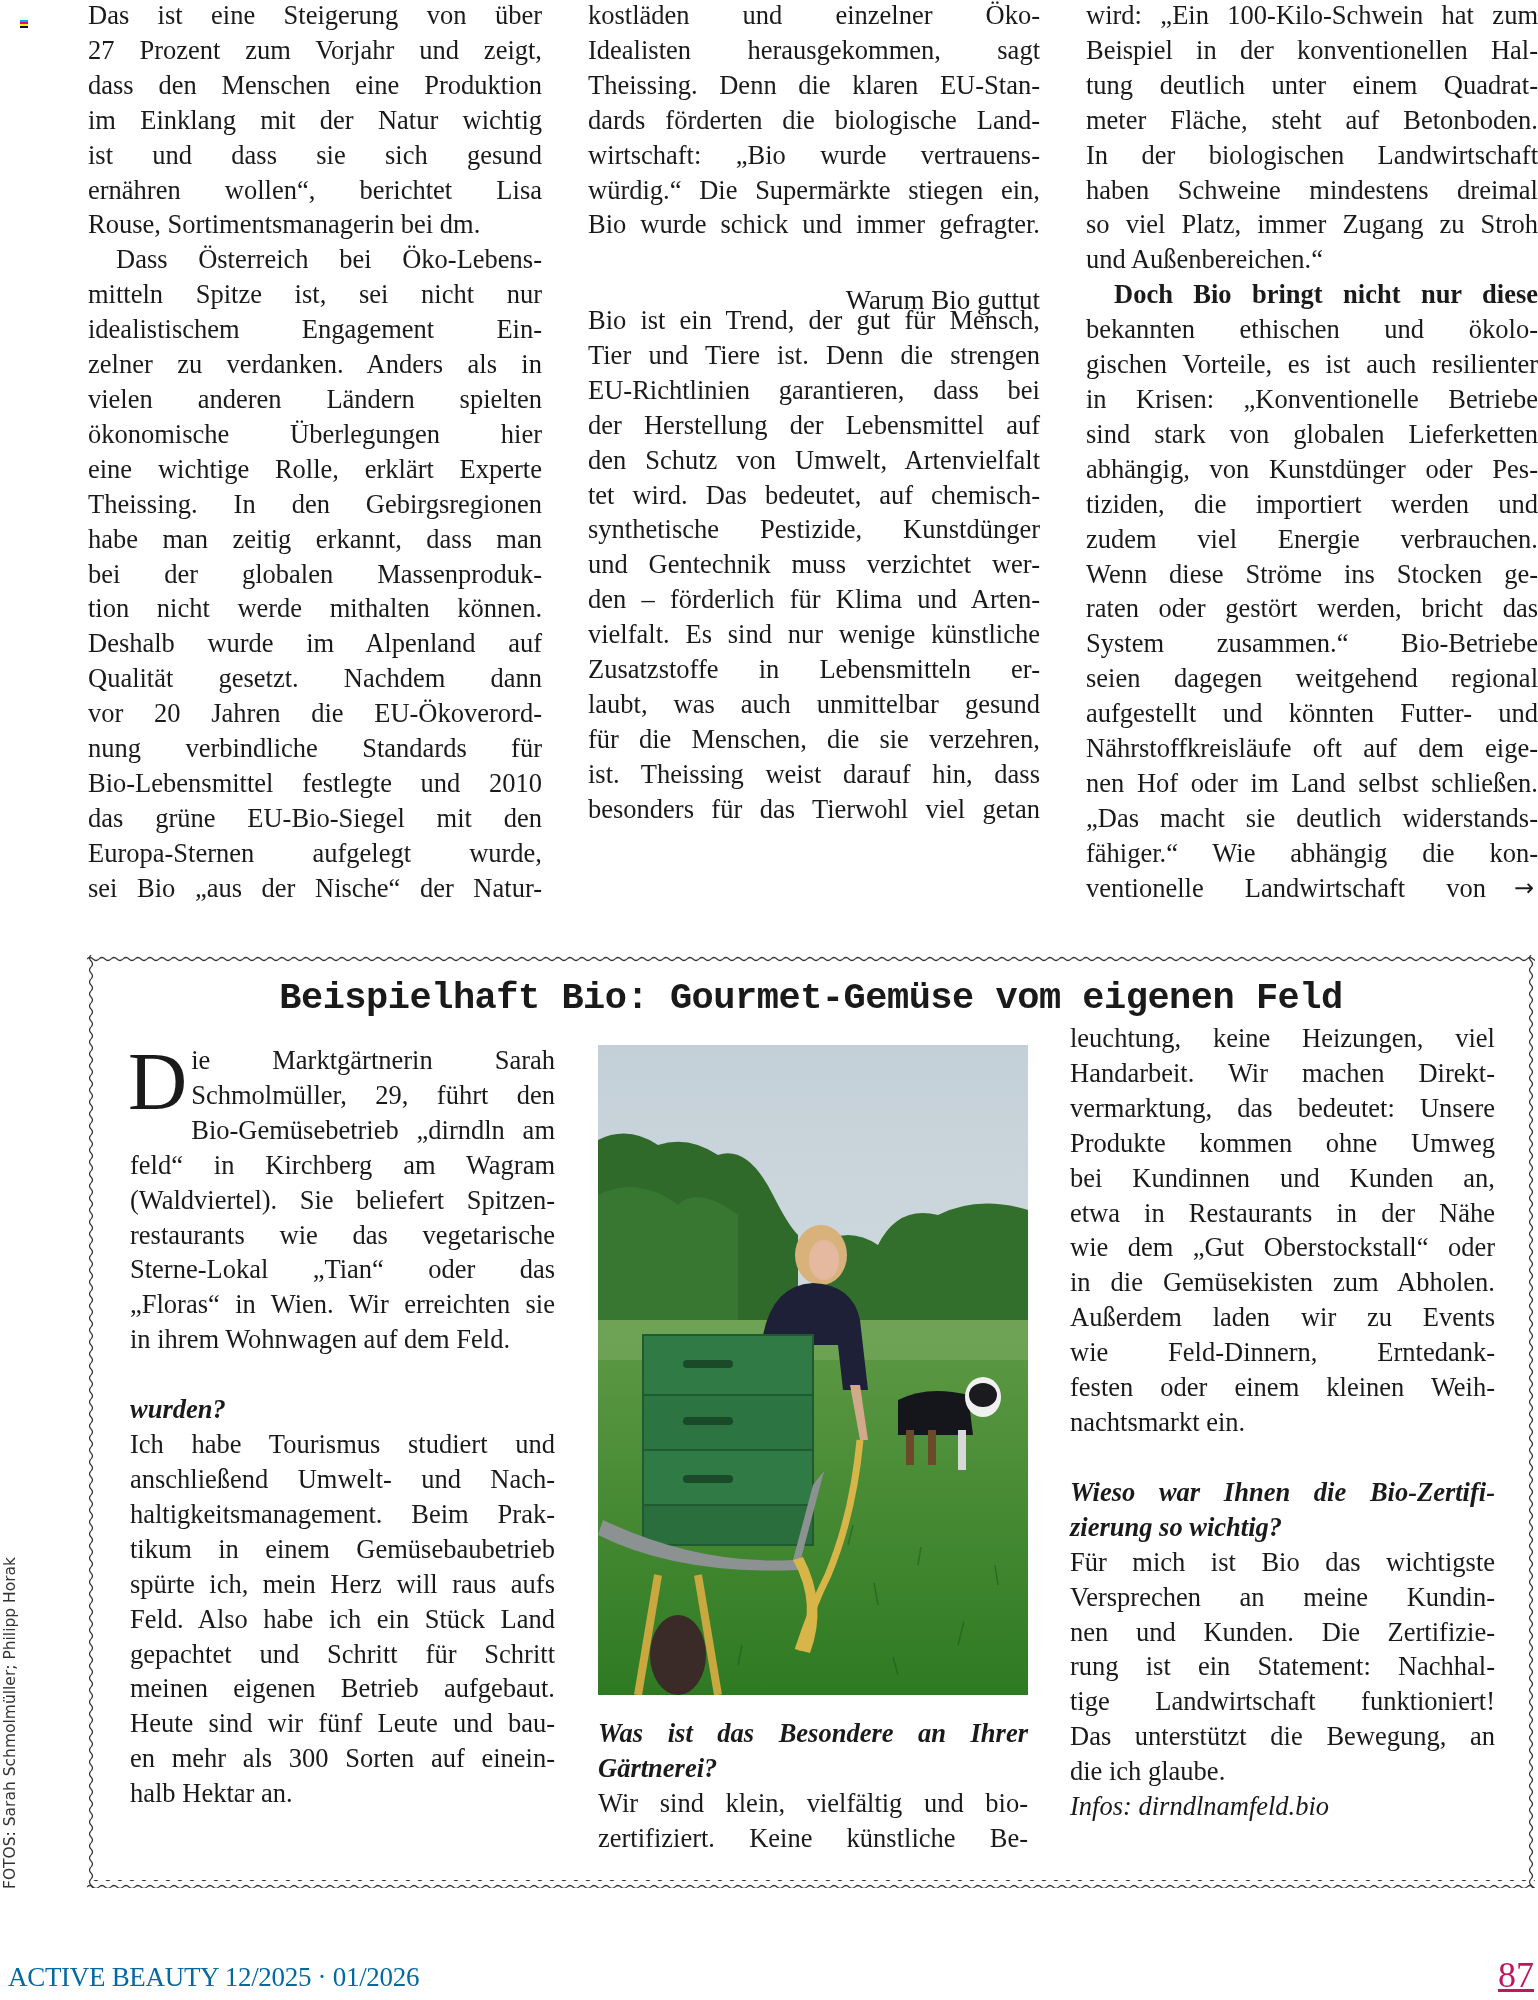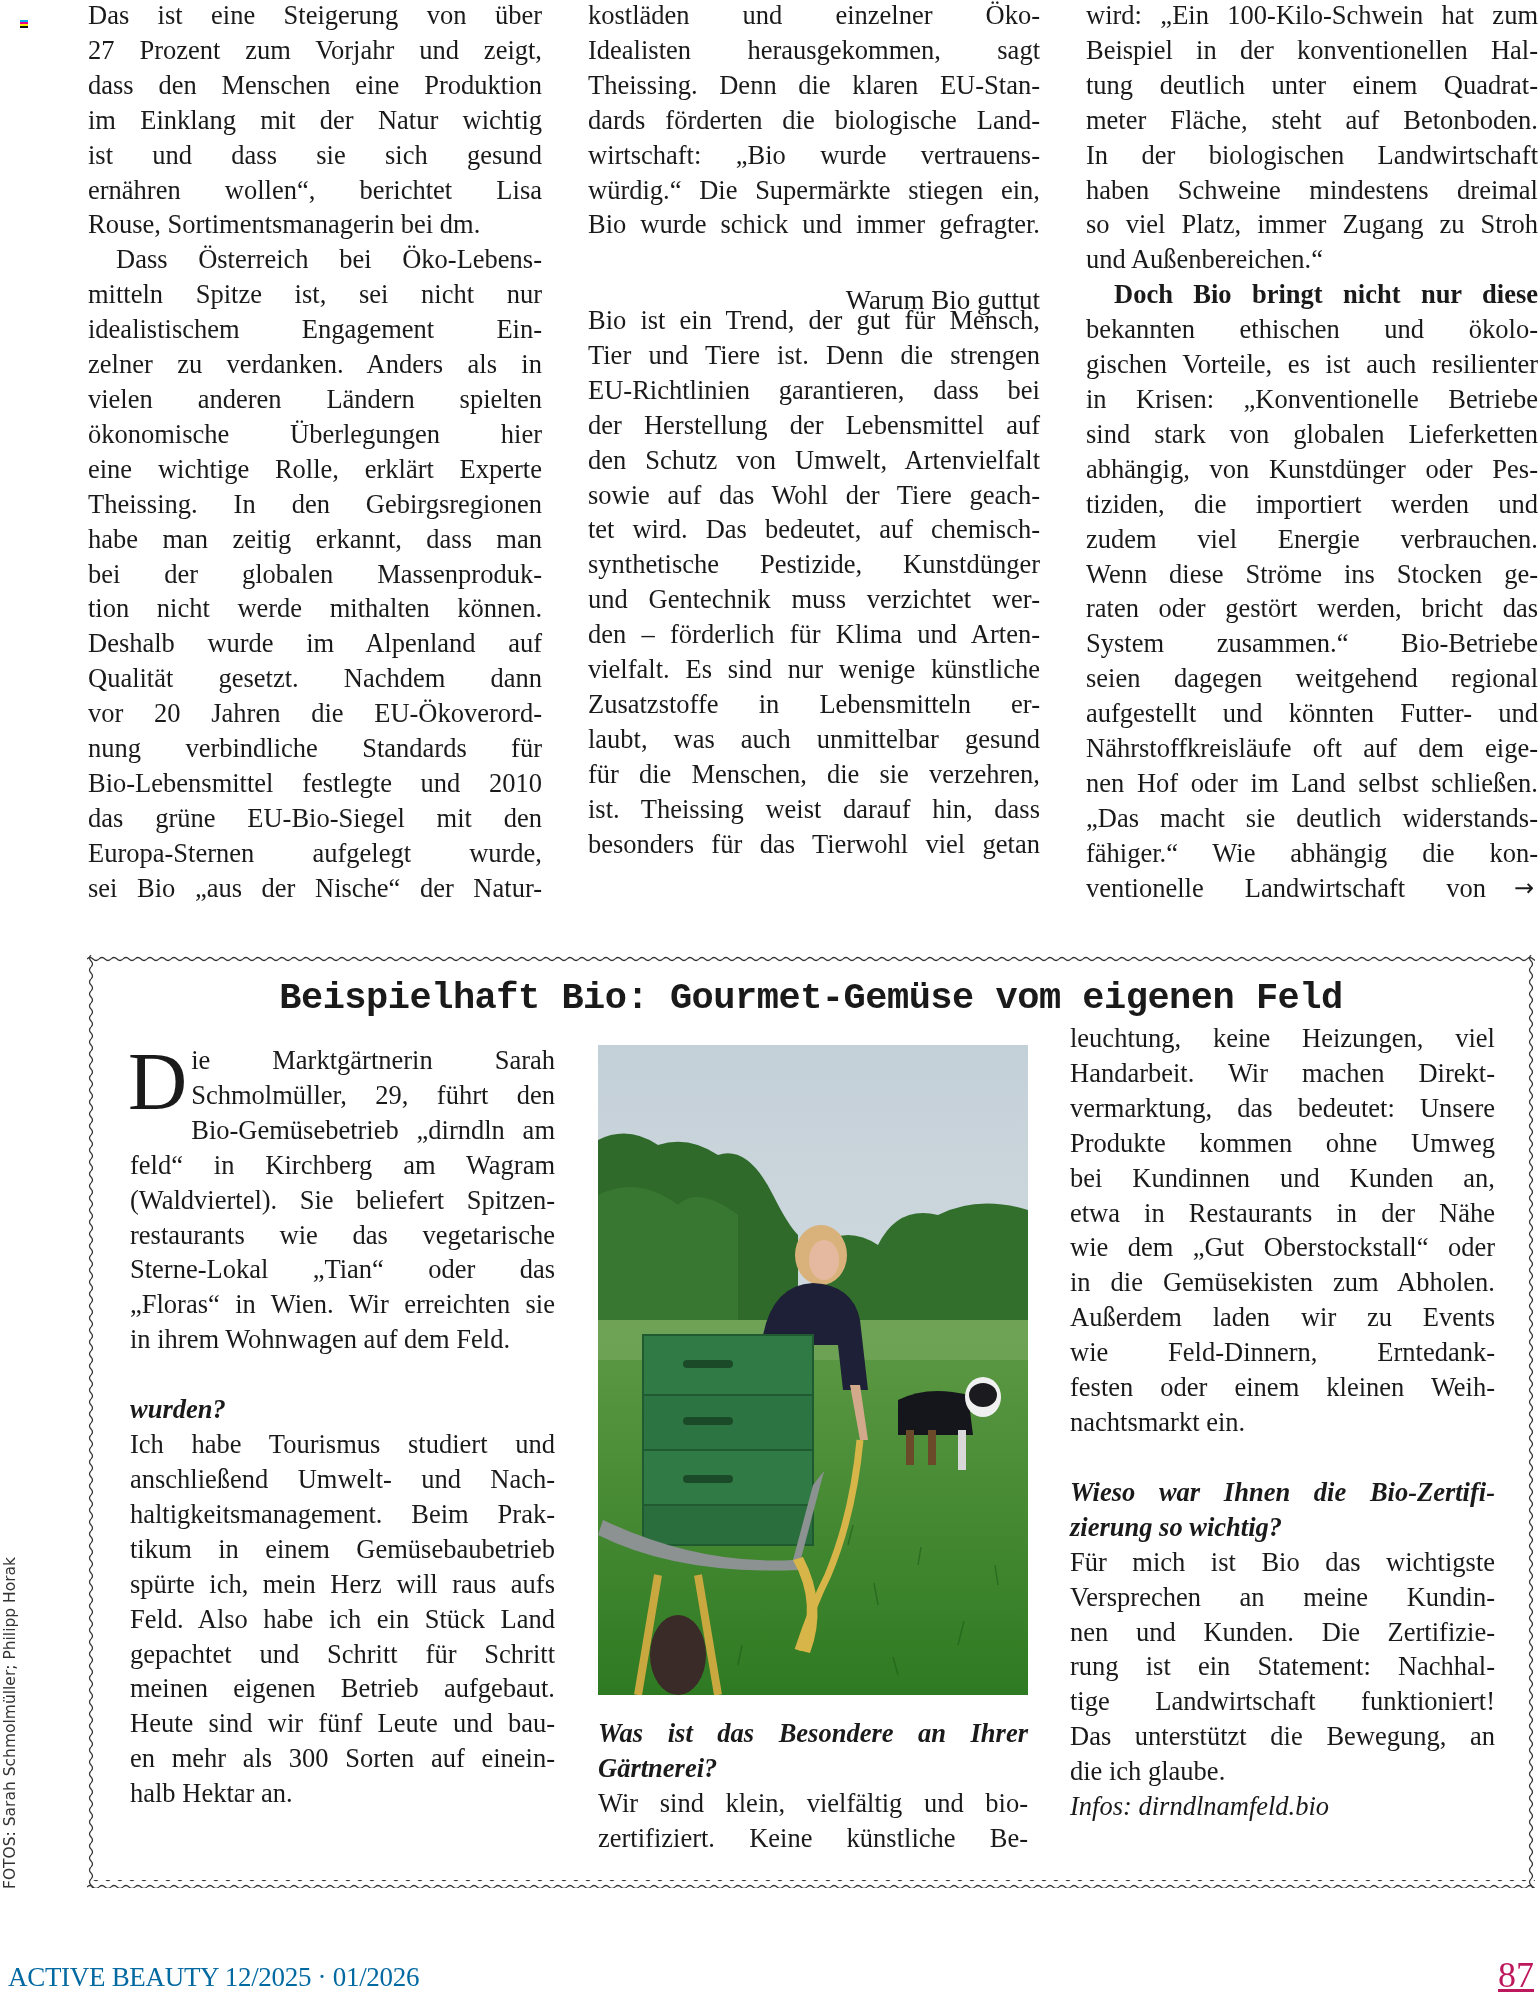--- a/index.html
+++ b/index.html
@@ -76,21 +76,20 @@
     <span class="line">würdig.“ Die Supermärkte stiegen ein,</span>
     <span class="line">Bio wurde schick und immer gefragter.</span>
   </div>
 <div class="subhead">Warum Bio guttut</div>
 <div class="col" style="left:588px; top:303px; width:452px;" id="col2bot">
     <span class="line">Bio ist ein Trend, der gut für Mensch,</span>
     <span class="line">Tier und Tiere ist. Denn die strengen</span>
     <span class="line">EU-Richtlinien garantieren, dass bei</span>
     <span class="line">der Herstellung der Lebensmittel auf</span>
     <span class="line">den Schutz von Umwelt, Artenvielfalt</span>
-    <span class="line">sowie auf das Wohl der Tiere geach-</span>
     <span class="line">tet wird. Das bedeutet, auf chemisch-</span>
     <span class="line">synthetische Pestizide, Kunstdünger</span>
     <span class="line">und Gentechnik muss verzichtet wer-</span>
     <span class="line">den – förderlich für Klima und Arten-</span>
     <span class="line">vielfalt. Es sind nur wenige künstliche</span>
     <span class="line">Zusatzstoffe in Lebensmitteln er-</span>
     <span class="line">laubt, was auch unmittelbar gesund</span>
     <span class="line">für die Menschen, die sie verzehren,</span>
     <span class="line">ist. Theissing weist darauf hin, dass</span>
     <span class="line">besonders für das Tierwohl viel getan</span>

